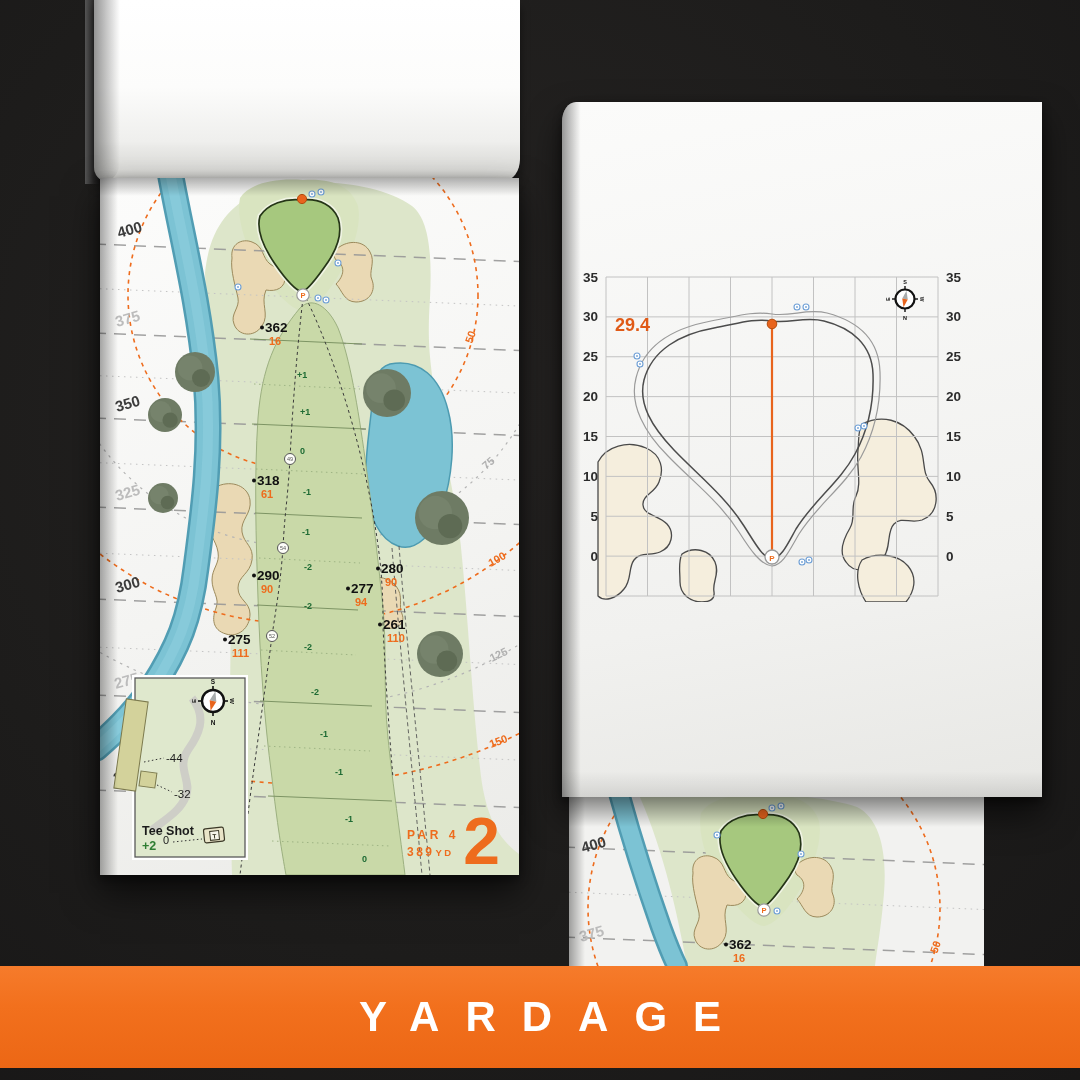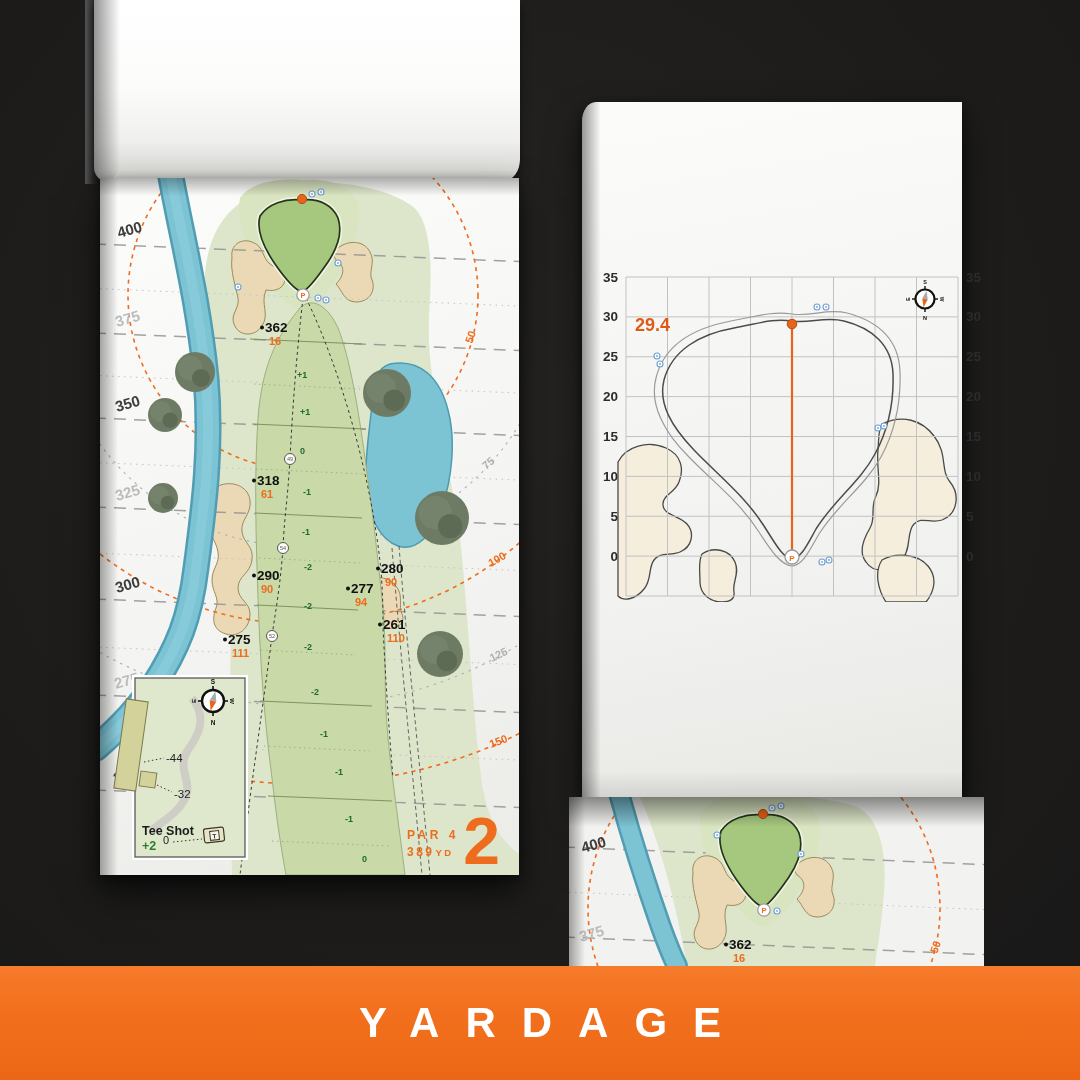--- a/index.html
+++ b/index.html
@@ -17,33 +17,33 @@
     border-radius:0 0 16px 12px / 0 0 22px 14px;
     box-shadow:0 7px 10px rgba(0,0,0,.5);}
   .curl-page .spine{position:absolute;left:0;top:0;bottom:0;width:26px;
     background:linear-gradient(90deg,rgba(0,0,0,.42),rgba(0,0,0,0));border-radius:inherit;}
   .map-page{left:100px;top:178px;width:419px;height:697px;
     background:linear-gradient(160deg,#fcfcfb 0%,#f4f4f2 55%,#ebebe8 100%);}
   .map-page .topshade{position:absolute;left:0;top:0;right:0;height:18px;
     background:linear-gradient(180deg,rgba(0,0,0,.30),rgba(0,0,0,0));pointer-events:none;}
   .map-page .spine{position:absolute;left:0;top:0;bottom:0;width:18px;
     background:linear-gradient(90deg,rgba(0,0,0,.34),rgba(0,0,0,0));pointer-events:none;}
-  .green-page{left:562px;top:102px;width:380px;height:695px;
+  .green-page{left:562px;top:102px;width:480px;height:695px;
     background:linear-gradient(170deg,#fbfbfa 0%,#f1f1ef 70%,#e7e7e4 100%);
-    border-radius:14px 0 0 0 / 20px 0 0 0;margin-left:20px;}
+    border-radius:14px 0 0 0 / 20px 0 0 0;}
   .green-page .spine{position:absolute;left:0;top:0;bottom:0;width:22px;
     background:linear-gradient(90deg,rgba(0,0,0,.40),rgba(0,0,0,0) 85%);border-radius:inherit;pointer-events:none;}
   .green-page .bottomshade{position:absolute;left:0;right:0;bottom:0;height:26px;
     background:linear-gradient(0deg,rgba(0,0,0,.10),rgba(0,0,0,0));pointer-events:none;}
   .next-page{left:569px;top:797px;width:415px;height:169px;background:#f2f2f0;box-shadow:none;}
   .next-page .topshade{position:absolute;left:0;top:0;right:0;height:30px;
     background:linear-gradient(180deg,rgba(0,0,0,.45),rgba(0,0,0,0));pointer-events:none;}
   .next-page .spine{position:absolute;left:0;top:0;bottom:0;width:16px;
     background:linear-gradient(90deg,rgba(0,0,0,.35),rgba(0,0,0,0));pointer-events:none;}
-  .banner{position:absolute;left:0;top:966px;width:1080px;height:114px;
+  .banner{position:absolute;left:0;top:966px;width:1080px;height:102px;
     background:linear-gradient(180deg,#f67b2b 0%,#f2701d 40%,#ec6715 100%);
     display:flex;align-items:center;justify-content:center;}
   .banner .label{color:#fff;font-weight:bold;font-size:42px;letter-spacing:26px;text-indent:26px;}
   svg{position:absolute;left:0;top:0;display:block;}
   text{font-family:"Liberation Sans",sans-serif;}
 </style>
 </head>
 <body>
 
 <div class="stage">

